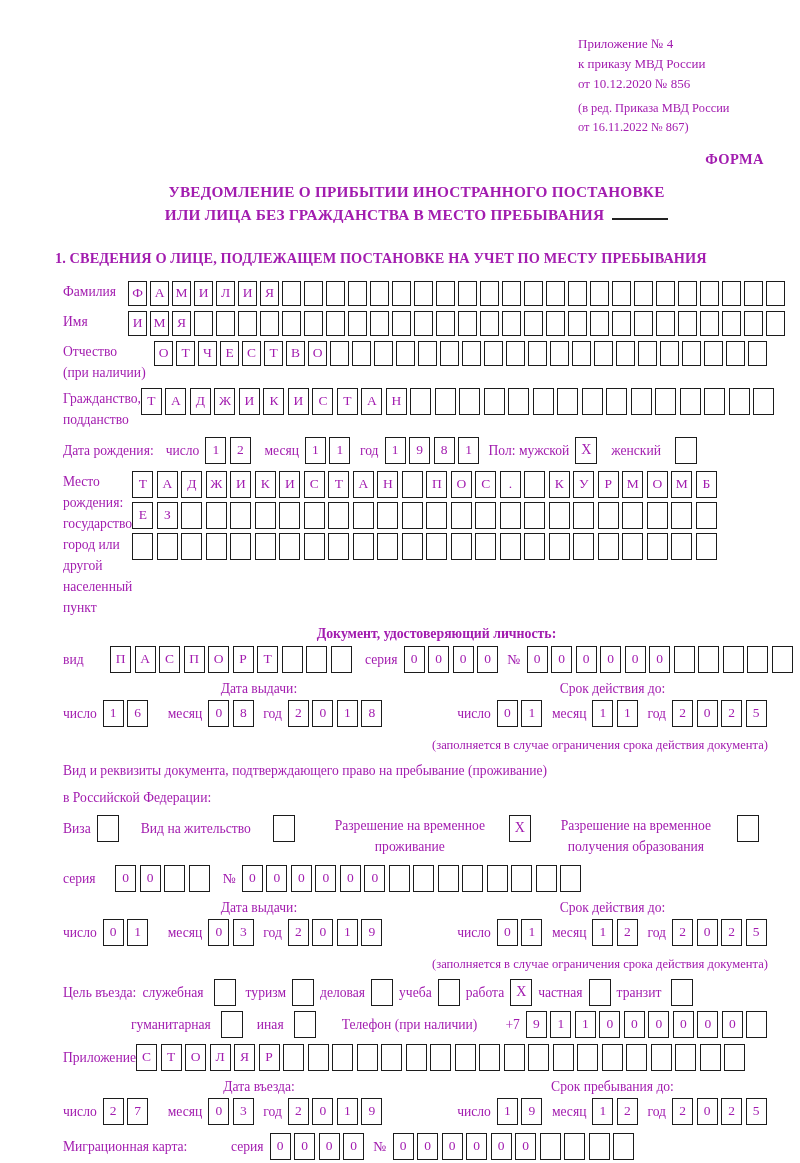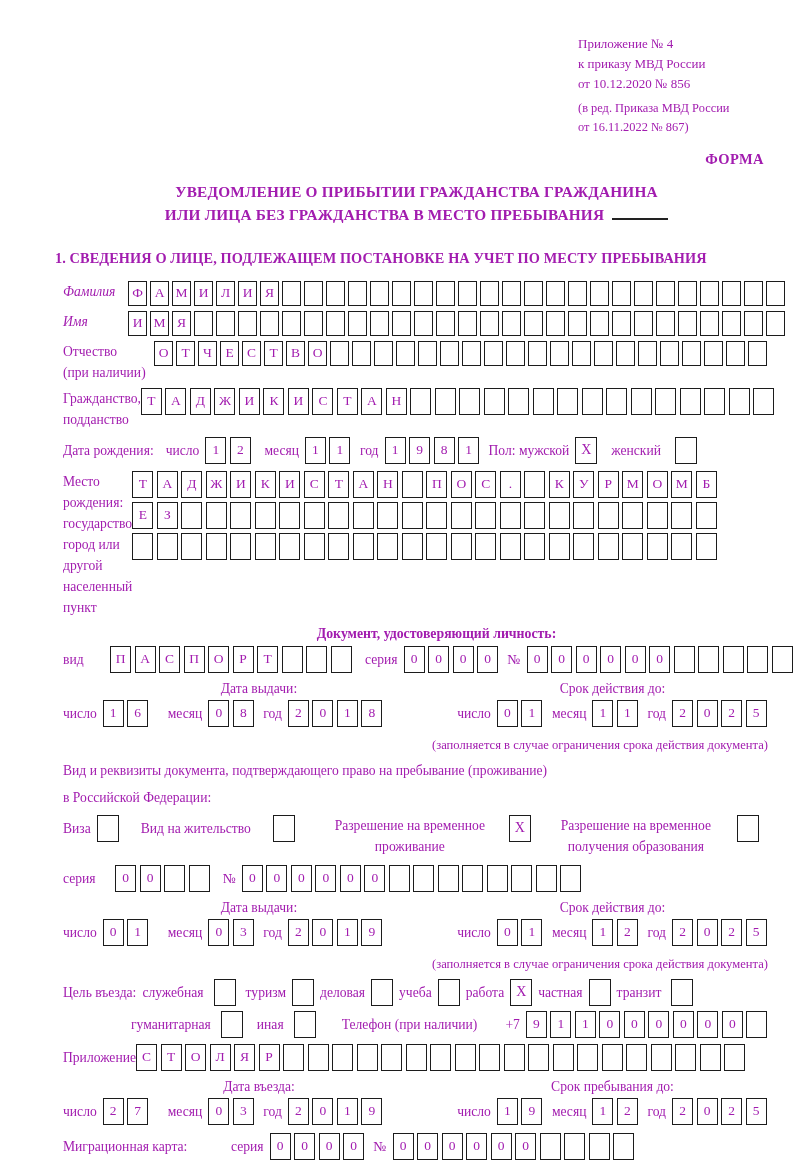--- a/index.html
+++ b/index.html
@@ -12,21 +12,21 @@
   }
   .annex{margin-left:auto;width:192px;font-size:13px;line-height:20px;}
   .annex-note{font-size:12.4px;line-height:19px;margin-top:5px;}
   .forma{text-align:right;padding-right:6px;font-weight:bold;font-size:14.5px;margin-top:14px;letter-spacing:.4px;}
   .title{text-align:center;font-weight:bold;font-size:15.3px;line-height:23px;margin-top:12px;letter-spacing:.2px;}
   .blank-line{display:inline-block;width:56px;border-bottom:2px solid #222;height:12px;margin-left:8px;vertical-align:baseline;}
   .section{font-weight:bold;font-size:14.3px;margin-top:24px;margin-left:-8px;letter-spacing:.1px;}
   .row{display:flex;align-items:flex-start;margin-top:5px;}
   .lbl{font-size:13.6px;line-height:21px;flex-shrink:0;}
   .lbl-lines div{font-size:13.6px;line-height:21px;}
-  .w65{width:65px;font-style:italic;} .w102{width:102px;} .w87{width:87px;} .w112{width:112px;}
+  .w65{width:65px;} .w102{width:102px;} .w87{width:87px;} .w112{width:112px;}
   .grid{display:inline-flex;flex-wrap:nowrap;}
   .cell{
     display:inline-block;box-sizing:border-box;background:#fff;
     width:19px;height:25px;border:1.6px solid #1c1c1c;margin-right:3px;
     text-align:center;font-size:13.5px;line-height:22px;
   }
   .g-md .cell{width:21px;height:27px;margin-right:3.5px;line-height:24px;}
   .chk{
     display:inline-block;box-sizing:border-box;flex-shrink:0;
     width:22px;height:27px;border:1.6px solid #1c1c1c;background:#fff;
@@ -56,21 +56,21 @@
     <div>от 10.12.2020 № 856</div>
     <div class="annex-note">
       <div>(в ред. Приказа МВД России</div>
       <div>от 16.11.2022 № 867)</div>
     </div>
   </div>
 
   <div class="forma">ФОРМА</div>
 
   <div class="title">
-    <div>УВЕДОМЛЕНИЕ О ПРИБЫТИИ ГРАЖДАНСТВА ГРАЖДАНИНА</div>
+    <div>УВЕДОМЛЕНИЕ О ПРИБЫТИИ ИНОСТРАННОГО ПОСТАНОВКЕ</div>
     <div>
       <span>ИЛИ ЛИЦА БЕЗ ГРАЖДАНСТВА В МЕСТО ПРЕБЫВАНИЯ</span><span class="blank-line"></span>
     </div>
   </div>
 
   <div class="section">1. СВЕДЕНИЯ О ЛИЦЕ, ПОДЛЕЖАЩЕМ ПОСТАНОВКЕ НА УЧЕТ ПО МЕСТУ ПРЕБЫВАНИЯ</div>
 
   <div class="row" style="margin-top:14px;">
     <span class="lbl w65">Фамилия</span>
     <span class="grid">

